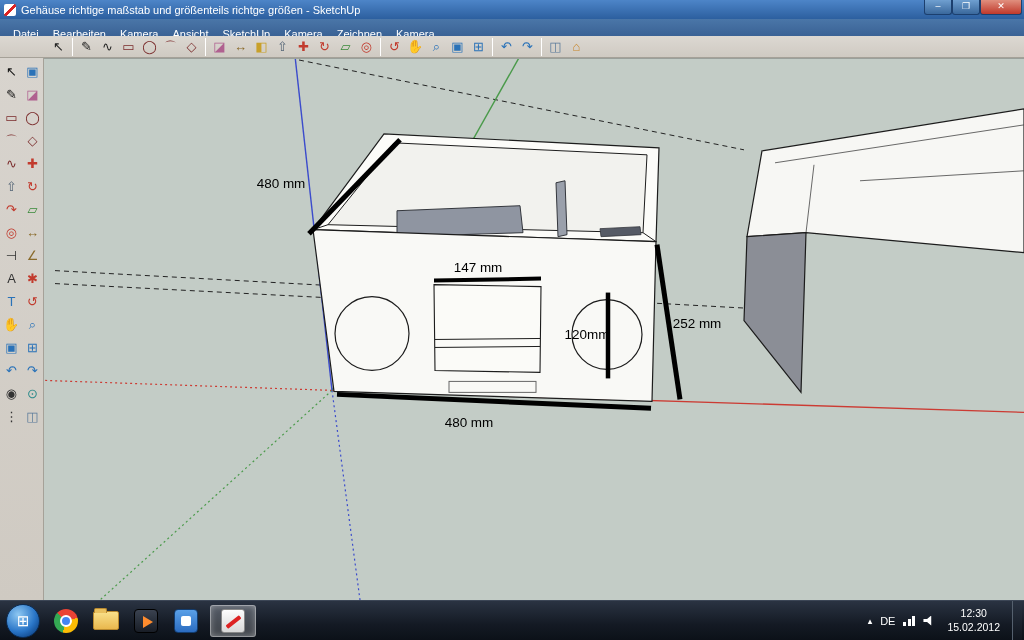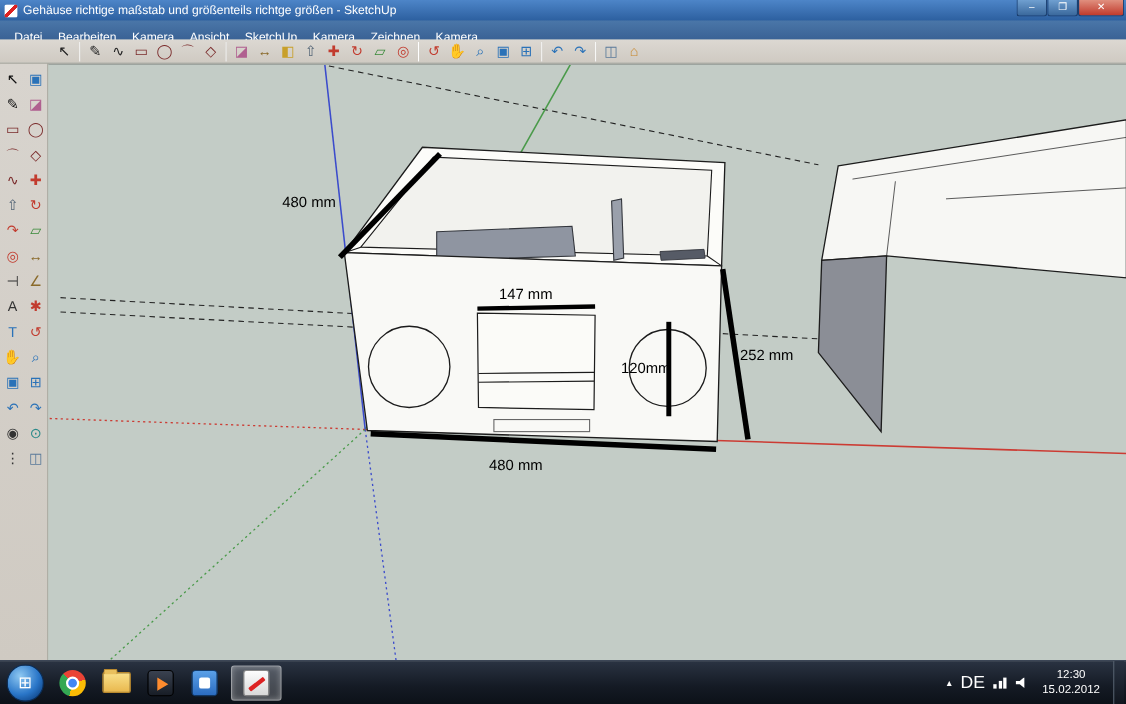--- a/index.html
+++ b/index.html
@@ -75,21 +75,21 @@
     background:linear-gradient(#5aa0e8,#2b6cc0); border:1px solid #123c6e; }
   .bluesq::after { content:""; position:absolute; inset:6px; background:#fff; border-radius:2px; }
   .supencil { width:24px; height:24px; border-radius:3px; position:relative;
     background:linear-gradient(#fdfdfd,#d8d8d8); border:1px solid #888; }
   .supencil::after { content:""; position:absolute; left:3px; top:10px; width:17px; height:4px;
     background:#d22; transform:rotate(-38deg); border-radius:1px; }
 
   #tray { margin-left:auto; display:flex; align-items:center; gap:8px; padding-right:2px;
     color:#fff; font-size:11px; height:100%; }
   #hidden-icons { color:#fff; font-size:9px; background:none; border:none; }
-  #lang { font-size:16px; }
+  #lang { font-size:11px; }
   .net { width:12px; height:10px;
     background:linear-gradient(#fff,#fff) left bottom/3px 4px no-repeat,
                linear-gradient(#fff,#fff) 4.5px bottom/3px 7px no-repeat,
                linear-gradient(#fff,#fff) right bottom/3px 10px no-repeat; }
   .vol { width:12px; height:10px; background:#fff;
     clip-path:polygon(0 35%, 30% 35%, 65% 0, 65% 100%, 30% 65%, 0 65%); }
   #clock { text-align:center; line-height:1.25; font-size:10.5px; padding:0 4px; }
   #show-desktop { width:10px; height:40px; border-left:1px solid #55606e;
     background:linear-gradient(#2a3342,#10151d); }
 </style>

